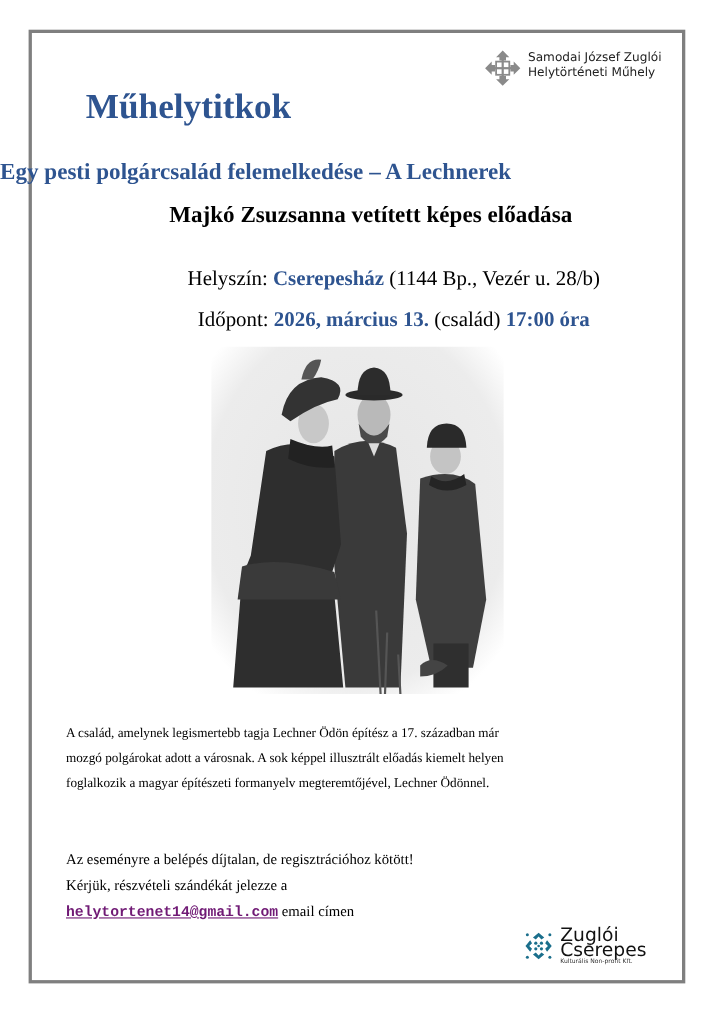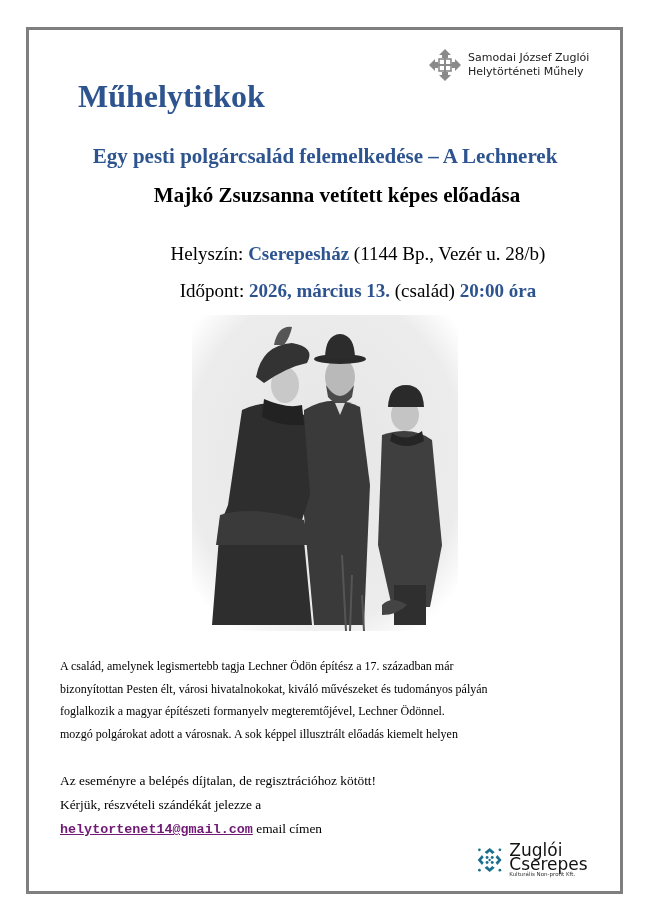--- a/index.html
+++ b/index.html
@@ -1,24 +1,24 @@
 <!DOCTYPE html>
 <html><head>
   <meta charset="utf-8">
   <style>
     html, body { margin: 0; padding: 0; background: #ffffff; }
     body { width: 650px; height: 919px; position: relative; overflow: hidden;
       font-family: "Liberation Serif", "DejaVu Serif", serif; color: #000; }
     .frame { position: absolute; left: 26px; top: 27px; width: 591px; height: 861px;
       border: 3px solid #7f7f7f; box-sizing: content-box; }
     .abs { position: absolute; }
-    .logo-top { left: 428px; top: 45px; width: 180px; height: 40px; display: flex; align-items: center; }
+    .logo-top { left: 440px; top: 45px; width: 180px; height: 40px; display: flex; }
     .logo-top .txt { font-family: "DejaVu Sans", sans-serif; font-size: 11px; color: #222; line-height: 14px; margin-left: 6px; }
     .series { left: 78px; top: 78px; font-size: 32px; font-weight: bold; color: #2e5490; }
-    .title { left: 0; width: 650px; top: 144px; text-align: center; font-size: 21px; font-weight: bold; color: #2e5490; }
+    .title { left: 0; width: 650px; top: 144px; text-align: left; font-size: 21px; font-weight: bold; color: #2e5490; }
     .subtitle { left: 12px; width: 650px; top: 183px; text-align: center; font-size: 21px; font-weight: bold; color: #000; }
     .info { left: 0; width: 620px; text-align: center; font-size: 19px; color: #000; padding-left: 48px; }
     .info .hl { color: #2e5490; font-weight: bold; }
     .photo { left: 192px; top: 315px; width: 266px; height: 316px; }
     .desc { left: 60px; width: 530px; top: 655px; text-align: left; font-size: 12px; line-height: 22.5px; }
     .desc p { margin: 0; white-space: nowrap; }
     .reg { left: 60px; width: 530px; top: 769px; text-align: left; font-size: 13.4px; line-height: 24px; }
     .reg p { margin: 0; }
     .reg a { color: #701a75; font-weight: bold; text-decoration: underline; font-family: Liberation Mono, monospace; }
     .logo-bottom { left: 476px; top: 840px; width: 150px; height: 40px; display: flex; align-items: center; }
@@ -50,21 +50,21 @@
 
 <div class="abs series">Műhelytitkok</div>
 
 <div class="abs title">Egy pesti polgárcsalád felemelkedése – A Lechnerek</div>
 <div class="abs subtitle">Majkó Zsuzsanna vetített képes előadása</div>
 
 <div class="abs info" style="top:243px;">
   <span>Helyszín: </span><span class="hl">Cserepesház</span><span> (1144 Bp., Vezér u. 28/b)</span>
 </div>
 <div class="abs info" style="top:280px;">
-  <span>Időpont: </span><span class="hl">2026, március 13.</span><span> (család) </span><span class="hl">20:00 óra</span>
+  <span>Időpont: </span><span class="hl">2026, március 13.</span><span> (család) </span><span class="hl">17:00 óra</span>
 </div>
 
 <div class="abs photo">
   <svg width="266" height="316" viewBox="0 0 266 316">
     <defs>
       <radialGradient id="bg" cx="50%" cy="45%" r="65%">
         <stop offset="0%" stop-color="#e6e6e6"></stop>
         <stop offset="80%" stop-color="#ececec"></stop>
         <stop offset="100%" stop-color="#ffffff"></stop>
       </radialGradient>
@@ -91,23 +91,22 @@
     <path d="M82,30 Q86,10 100,12 Q98,22 92,30 Z" fill="#555"></path>
     <path d="M72,84 Q95,94 110,90 L112,110 Q90,112 70,102 Z" fill="#222"></path>
 
     <path d="M150,240 L154,316 M160,260 L158,316 M170,280 L172,316" stroke="#555" stroke-width="2"></path>
     <path d="M190,290 Q200,280 215,290 Q205,300 190,300 Z" fill="#444"></path>
   </svg>
 </div>
 
 <div class="abs desc">
   <p>A család, amelynek legismertebb tagja Lechner Ödön építész a 17. században már</p>
-  <p>bizonyítottan Pesten élt, városi hivatalnokokat, kiváló művészeket és tudományos pályán</p>
+  <p>mozgó polgárokat adott a városnak. A sok képpel illusztrált előadás kiemelt helyen</p>
   <p>foglalkozik a magyar építészeti formanyelv megteremtőjével, Lechner Ödönnel.</p>
-  <p>mozgó polgárokat adott a városnak. A sok képpel illusztrált előadás kiemelt helyen</p>
 </div>
 
 <div class="abs reg">
   <p>Az eseményre a belépés díjtalan, de regisztrációhoz kötött!</p>
   <p>Kérjük, részvételi szándékát jelezze a</p>
   <p><a>helytortenet14@gmail.com</a><span> email címen</span></p>
 </div>
 
 <div class="abs logo-bottom">
   <svg width="32" height="32" viewBox="0 0 32 32">

